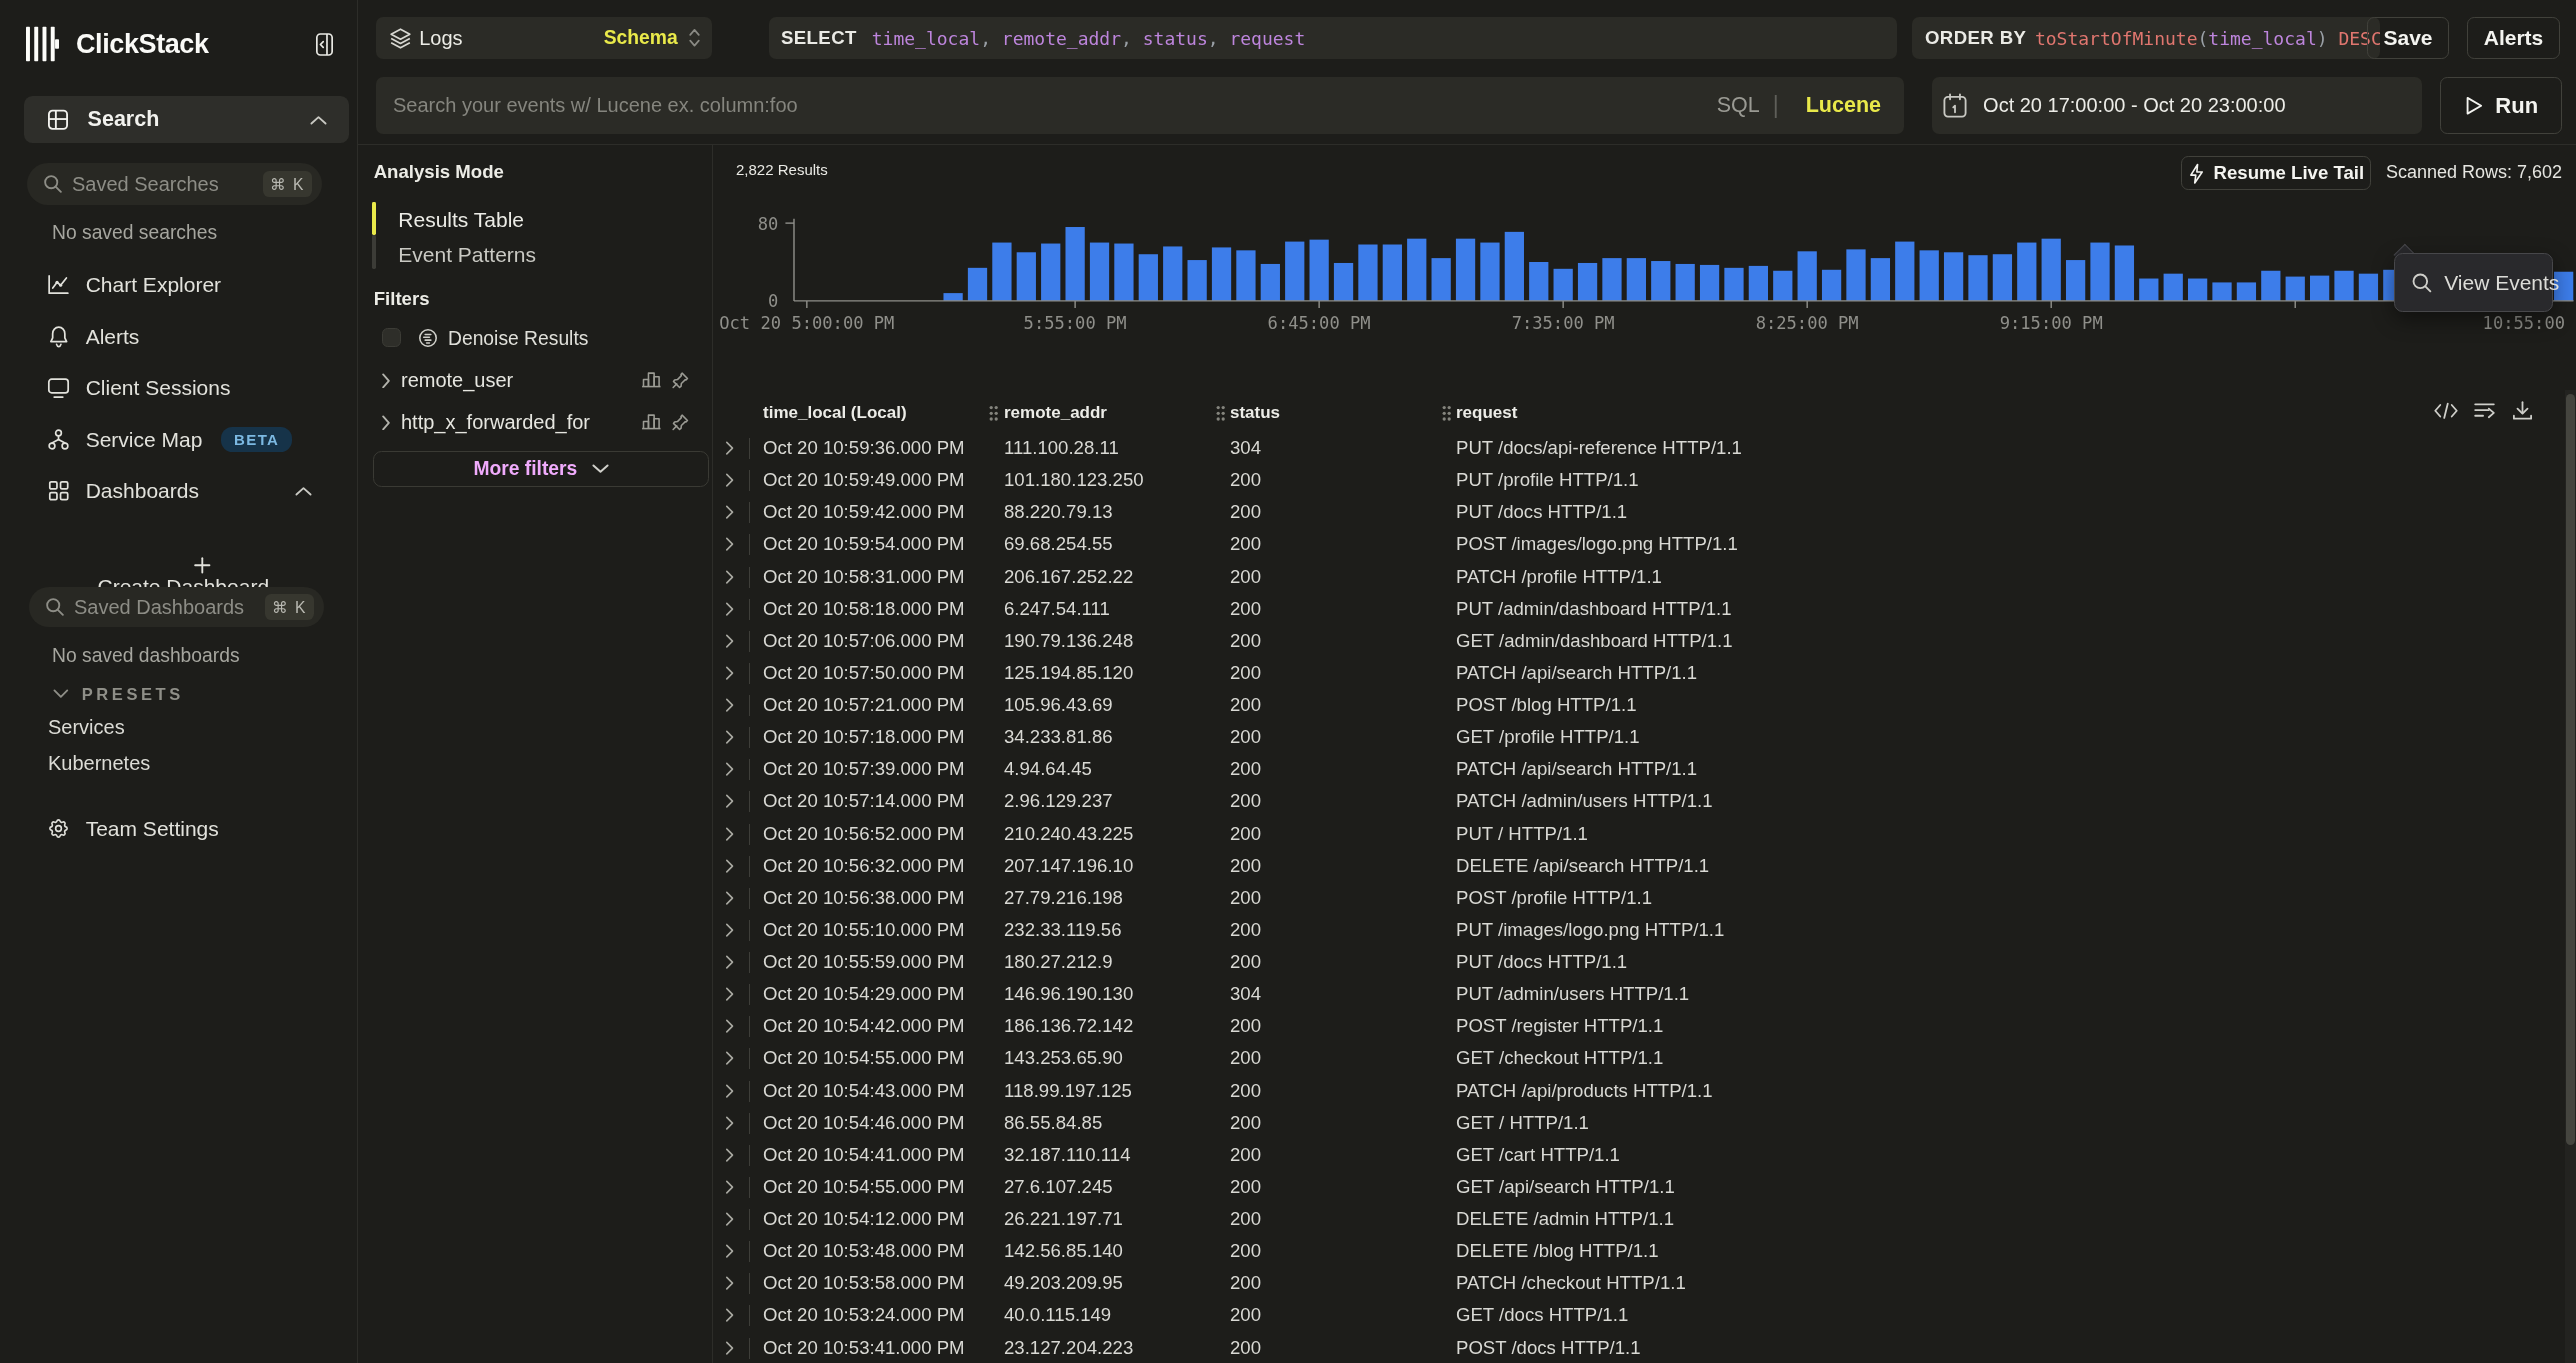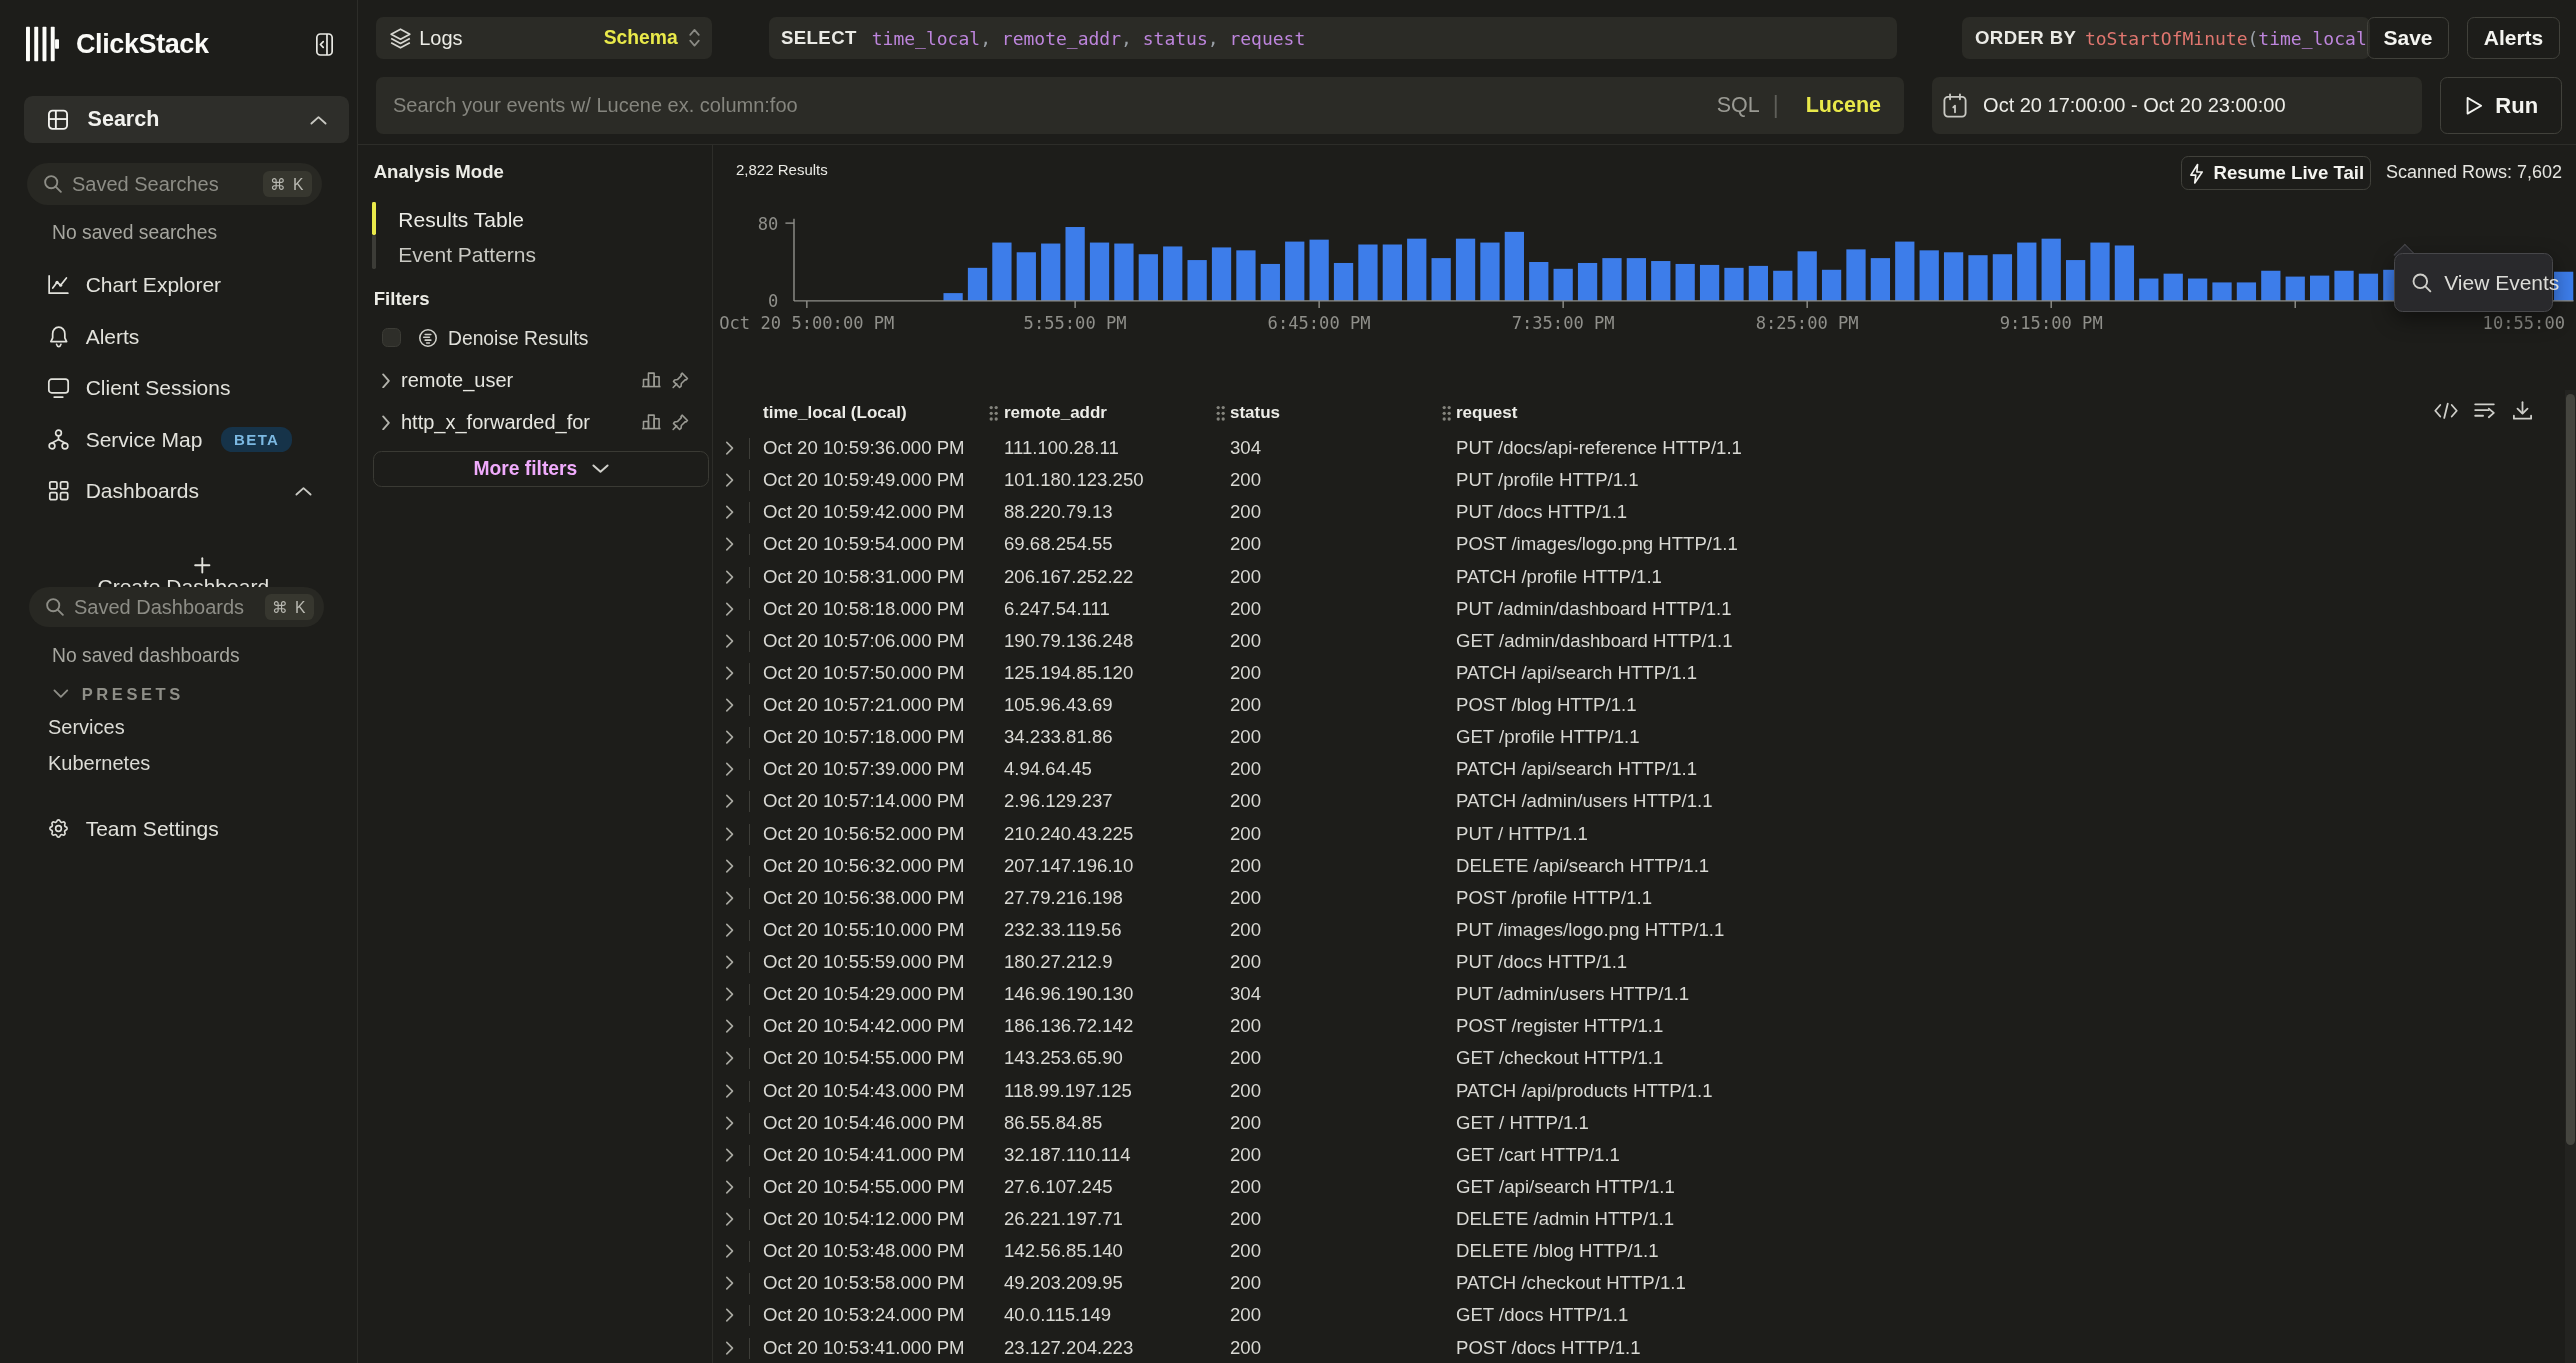--- a/index.html
+++ b/index.html
@@ -46,21 +46,21 @@
 
   
   #topbar { left:358px; top:0; width:2218px; height:145px; border-bottom:1.4px solid #2d2d29; }
   .box { background:#2b2b26; border-radius:7.2px; position:absolute; display:flex; align-items:center; }
   .btn { position:absolute; border:1.4px solid #41413b; border-radius:7.2px; display:flex; align-items:center; justify-content:center; font-weight:700; color:#f4f4f0; cursor:pointer; background:transparent; }
   #src-select { left:18px; top:17px; width:336px; height:42px; padding:0 11.4px 0 13px; cursor:pointer; }
   #src-select .lbl { font-size:20px; color:#ecece6; margin-left:7.2px; }
   #schema-lbl { margin-left:auto; color:#e9e94a; font-size:19.3px; font-weight:600; }
   #gear-top { left:737px; top:26.5px; width:24px; height:24px; color:#d2d2cc; cursor:pointer; }
   #select-bar { left:411px; top:17px; width:1128px; height:42px; padding:0 12px; overflow:hidden; cursor:text; }
-  #orderby-bar { left:1604px; top:17px; width:408px; height:42px; padding:11px 13px; overflow:hidden; white-space:nowrap; cursor:text; }
+  #orderby-bar { left:1554px; top:17px; width:468px; height:42px; padding:11px 13px; overflow:hidden; white-space:nowrap; cursor:text; }
   .kw { font-size:18.6px; font-weight:700; color:#eaeae5; letter-spacing:0.4px; white-space:nowrap; }
   .code { font-family:"DejaVu Sans Mono", monospace; font-size:18px; white-space:pre; }
   .tok-id { color:#bd85dc; }
   .tok-p { color:#9aa0a6; }
   .tok-fn { color:#e0766f; }
   #save-btn { left:2009px; top:17px; width:82px; height:42px; font-size:21px; }
   #alerts-btn { left:2109px; top:17px; width:93px; height:42px; font-size:21px; }
   #search-input { left:18px; top:77px; width:1528px; height:57px; padding:0 23px 0 17px; cursor:text; }
   #search-input .ph { color:#85857e; font-size:20px; flex:1; }
   .mode-sql { color:#9a9a93; font-size:21.5px; }

